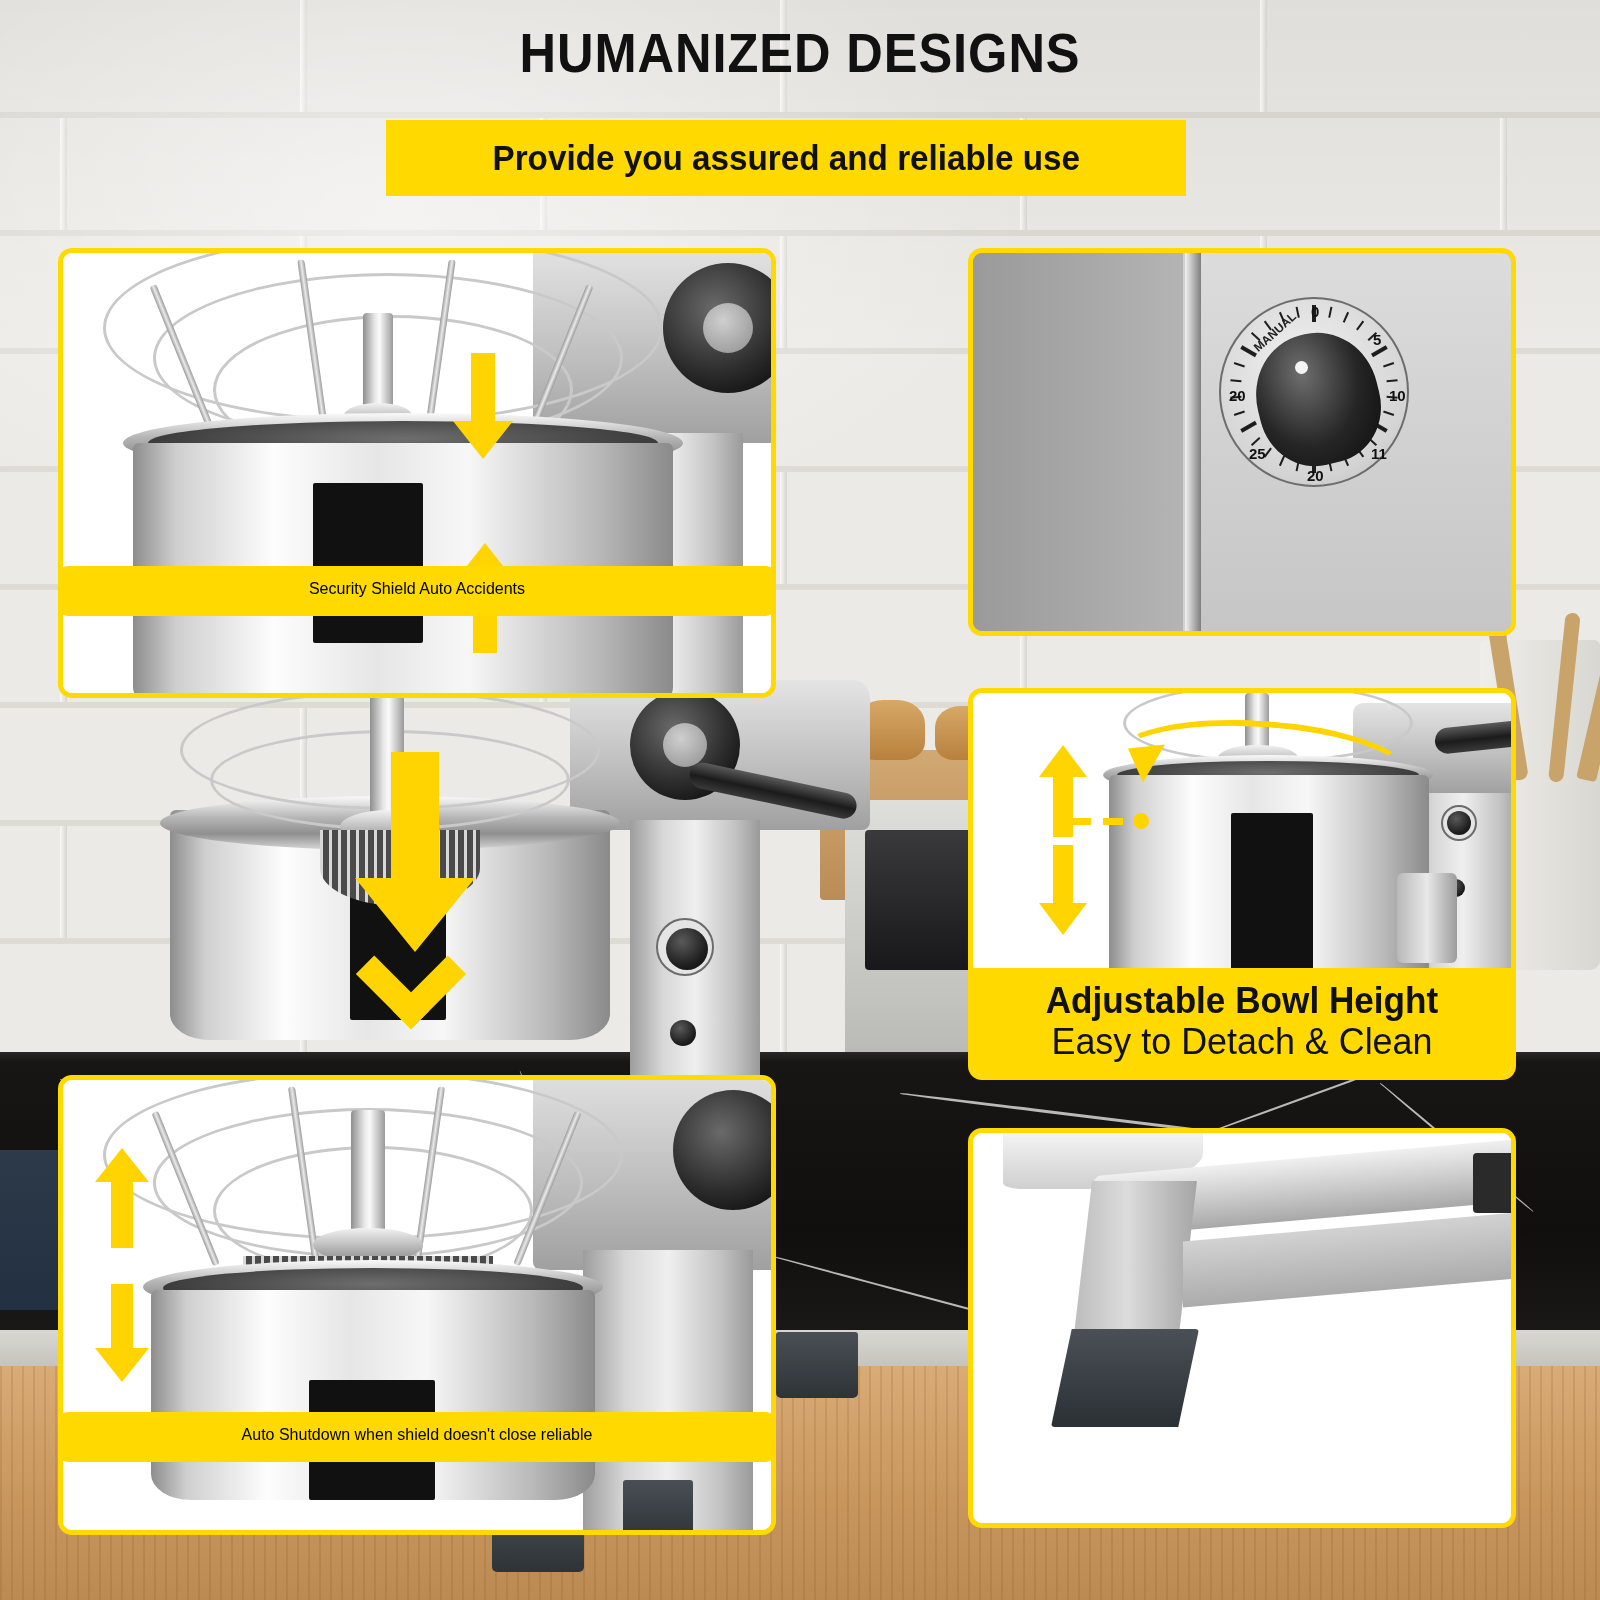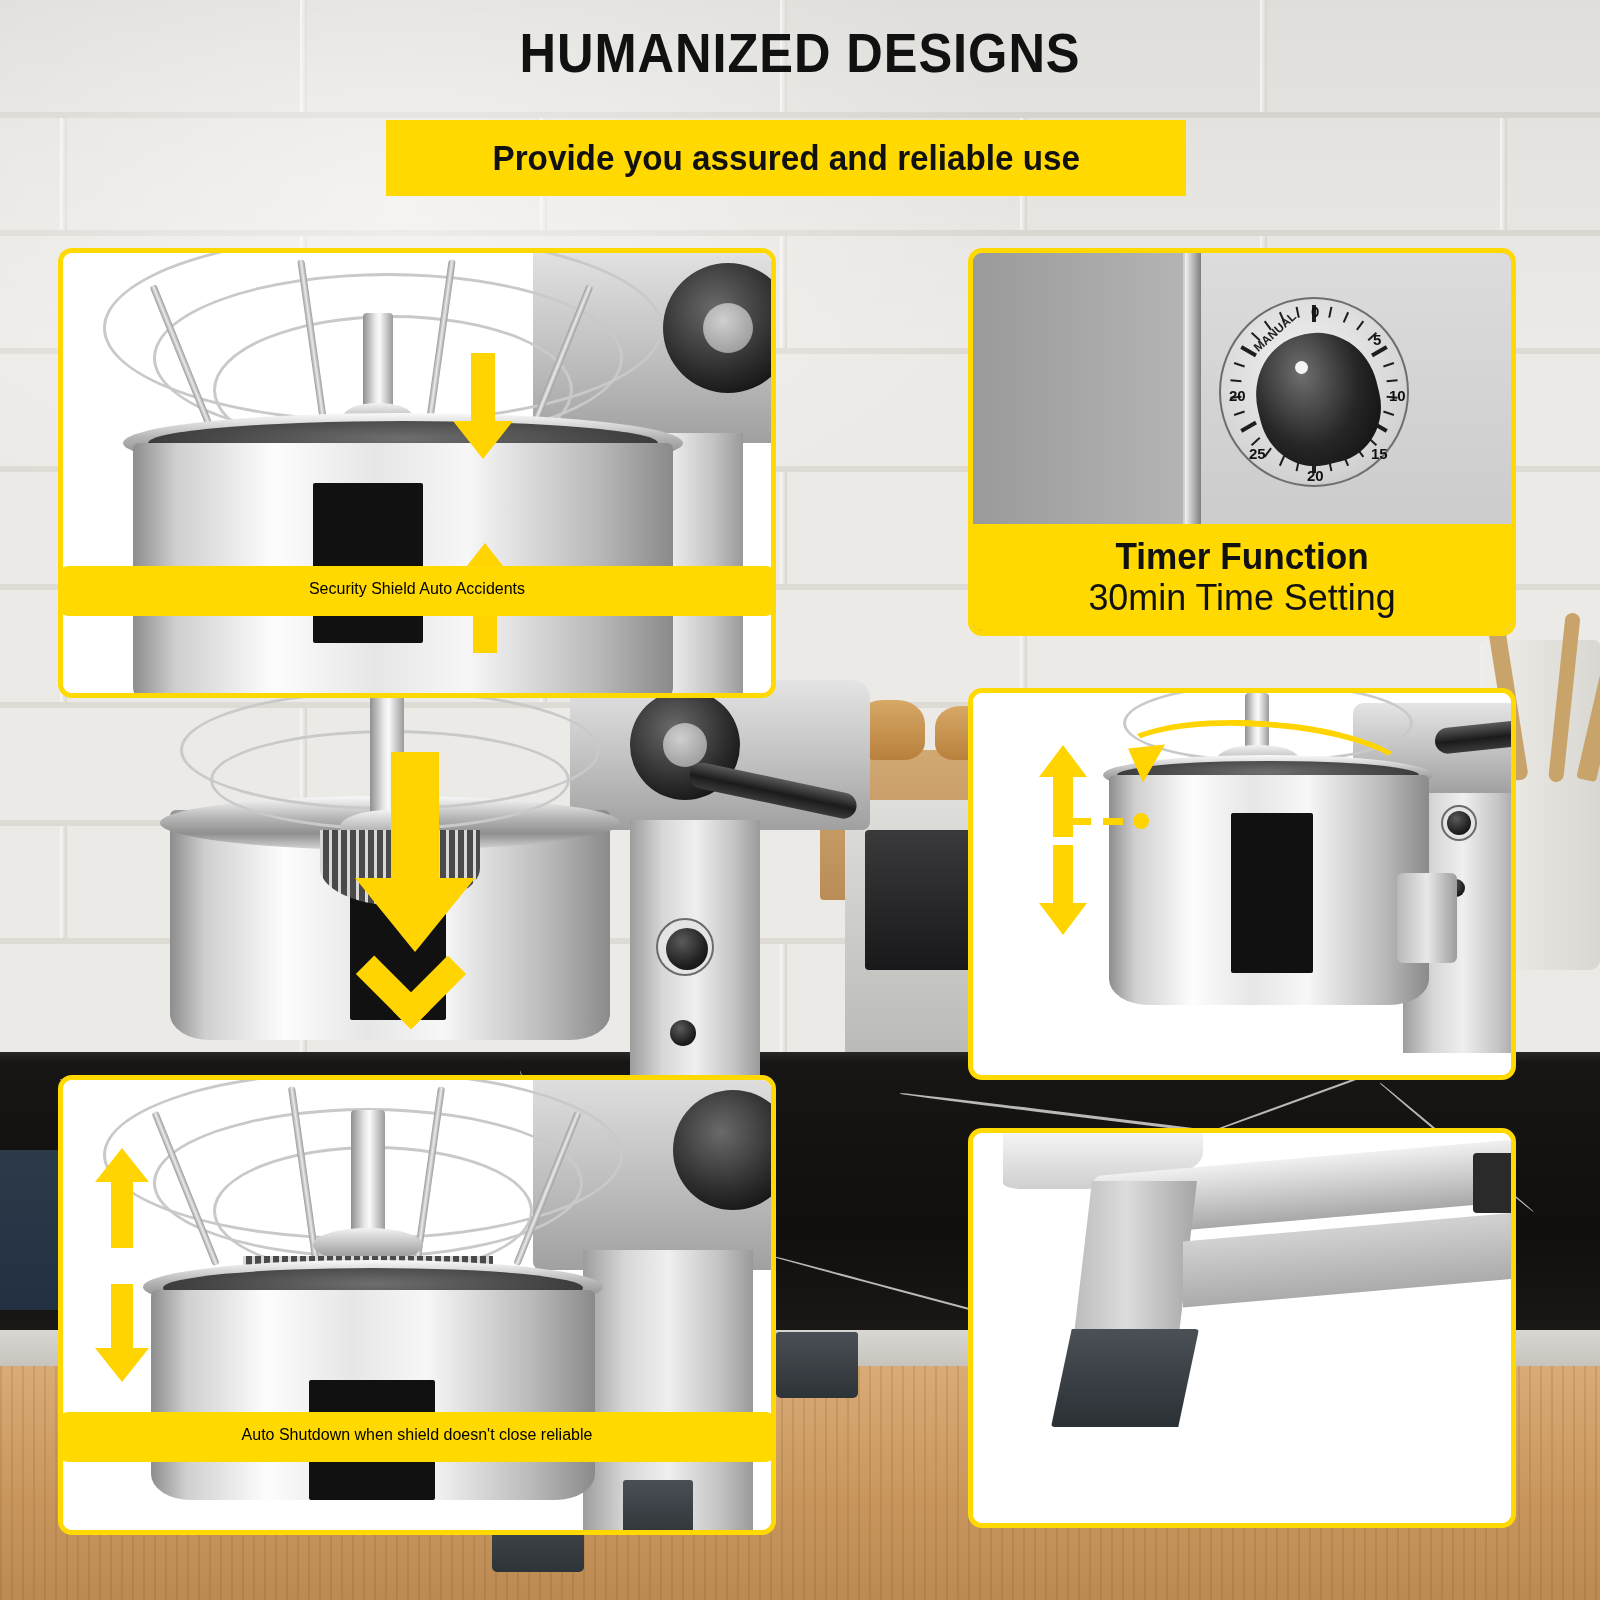--- a/index.html
+++ b/index.html
@@ -455,33 +455,29 @@
         <i class="major" style="transform:translateX(-50%) rotate(300deg)"></i>
         <i style="transform:translateX(-50%) rotate(312deg)"></i>
         <i style="transform:translateX(-50%) rotate(324deg)"></i>
         <i style="transform:translateX(-50%) rotate(336deg)"></i>
         <i style="transform:translateX(-50%) rotate(348deg)"></i>
       </div>
       <span class="dial-manual" style="left:28px;top:26px;transform:rotate(-42deg)">MANUAL</span>
       <span class="dial-num" style="left:90px;top:4px">0</span>
       <span class="dial-num" style="left:152px;top:32px">5</span>
       <span class="dial-num" style="left:168px;top:88px">10</span>
-      <span class="dial-num" style="left:150px;top:146px">15</span>
+      <span class="dial-num" style="left:150px;top:146px">11</span>
       <span class="dial-num" style="left:86px;top:168px">20</span>
       <span class="dial-num" style="left:28px;top:146px">25</span>
       <span class="dial-num" style="left:8px;top:88px">20</span>
       <div class="dial-knob" style="left:36px;top:34px;width:122px;height:132px;transform:rotate(-14deg)"></div>
       <div class="dial-dot" style="left:74px;top:62px"></div>
     </div>
   </div>
 
-  <div class="caption">
-    <span class="c1">Timer Function</span>
-    <span class="c2">30min Time Setting</span>
-  </div>
 </div>
 
 <div class="arrow" style="left:355px;top:752px;width:120px;height:200px;--hw:60px;z-index:7;">
   <div class="shaft-a" style="left:36px;top:0;width:48px;height:130px"></div>
   <div class="headd" style="left:0;top:126px;border-top:74px solid #FFD400"></div>
 </div>
 <div class="chev" style="left:372px;top:935px;width:78px;height:78px;z-index:7;"></div>
 
 <div class="panel" style="left:968px;top:688px;width:548px;height:392px;">
   <div class="panel-photo">
@@ -513,20 +509,24 @@
     <div class="shaft-a" style="left:14px;top:0;width:20px;height:62px"></div>
     <div class="headd" style="left:0;top:58px;border-top:32px solid #FFD400"></div>
   </div>
   <div class="dash-line" style="left:98px;top:125px;width:66px;"></div>
   <div class="dash-dot" style="left:160px;top:120px;"></div>
   <div class="rot-arc" style="left:140px;top:28px;width:300px;height:92px;transform:rotate(4deg);"></div>
   <div class="arrow" style="left:146px;top:48px;width:44px;height:30px;--hw:22px;">
     <div class="headd" style="left:0;top:0;border-bottom:30px solid #FFD400;transform:rotate(-60deg)"></div>
   </div>
 
+  <div class="caption">
+    <span class="c1">Adjustable Bowl Height</span>
+    <span class="c2">Easy to Detach &amp; Clean</span>
+  </div>
 </div>
 
 <div class="panel" style="left:58px;top:1075px;width:718px;height:460px;">
   <div class="panel-photo">
     <div class="machine-head" style="position:absolute;left:470px;top:-20px;width:300px;height:210px"></div>
     <div class="machine-body" style="position:absolute;left:520px;top:170px;width:170px;height:300px"></div>
     <div class="wheel" style="position:absolute;left:610px;top:10px;width:120px;height:120px"></div>
 
     <div class="cage-wire" style="position:absolute;left:40px;top:-10px;width:520px;height:170px"></div>
     <div class="cage-wire" style="position:absolute;left:90px;top:28px;width:430px;height:150px"></div>

